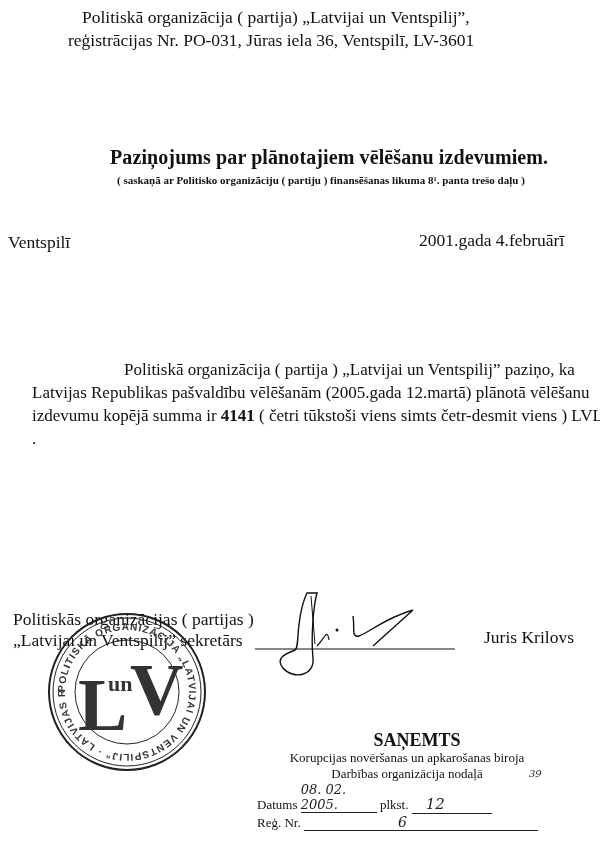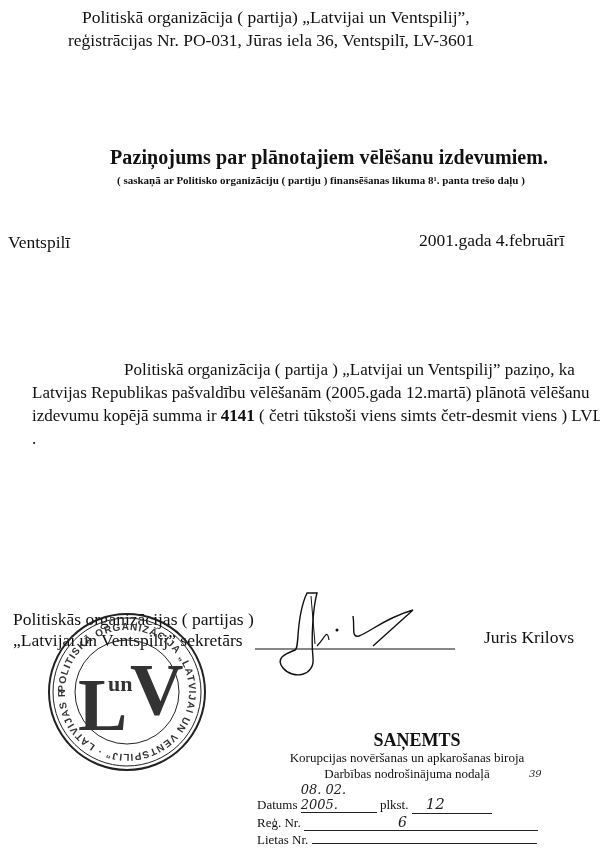--- a/index.html
+++ b/index.html
@@ -57,29 +57,25 @@
     <textPath href="#ring" startOffset="0">POLITISKĀ ORGANIZĀCIJA „LATVIJAI UN VENTSPILIJ” · LATVIJAS REPUBLIKA ·</textPath>
   </text>
   <text x="36" y="123" font-family="Liberation Serif, serif" font-size="74" font-weight="bold" fill="#333">L</text>
   <text x="88" y="108" font-family="Liberation Serif, serif" font-size="74" font-weight="bold" fill="#333">V</text>
   <text x="66" y="84" font-family="Liberation Serif, serif" font-size="22" font-weight="bold" fill="#333">un</text>
 </svg>
 
 <div class="stamp-box">
   <div class="center" style="font-size:18px; font-weight:bold; margin-left:20px;">SAŅEMTS</div>
   <div class="center" style="margin-top:-1px;">Korupcijas novēršanas un apkarošanas biroja</div>
-  <div class="center" style="margin-top:0px;">Darbības nodrošinājuma nodaļā</div>
+  <div class="center" style="margin-top:0px;">Darbības organizācija nodaļā</div>
   <div style="margin-top:0px; position:relative;">
     <span>Datums</span>
     <span class="line hand" style="width:76px; font-size:13px;">08. 02. 2005.</span>
     <span>plkst.</span>
     <span class="line hand" style="width:80px; font-size:15px; text-indent:14px;">12</span>
     <span class="hand" style="position:absolute; left:272px; top:-14px; font-size:10px;">39</span>
   </div>
   <div style="margin-top:0px;">
     <span>Reģ. Nr.</span>
     <span class="line hand" style="width:234px; text-indent:94px; font-size:14px;">6</span>
   </div>
-  <div style="margin-top:0px;">
-    <span>Lietas Nr.</span>
-    <span class="line" style="width:225px; height:12px;"></span>
-  </div>
 </div>
 
 </body></html>

